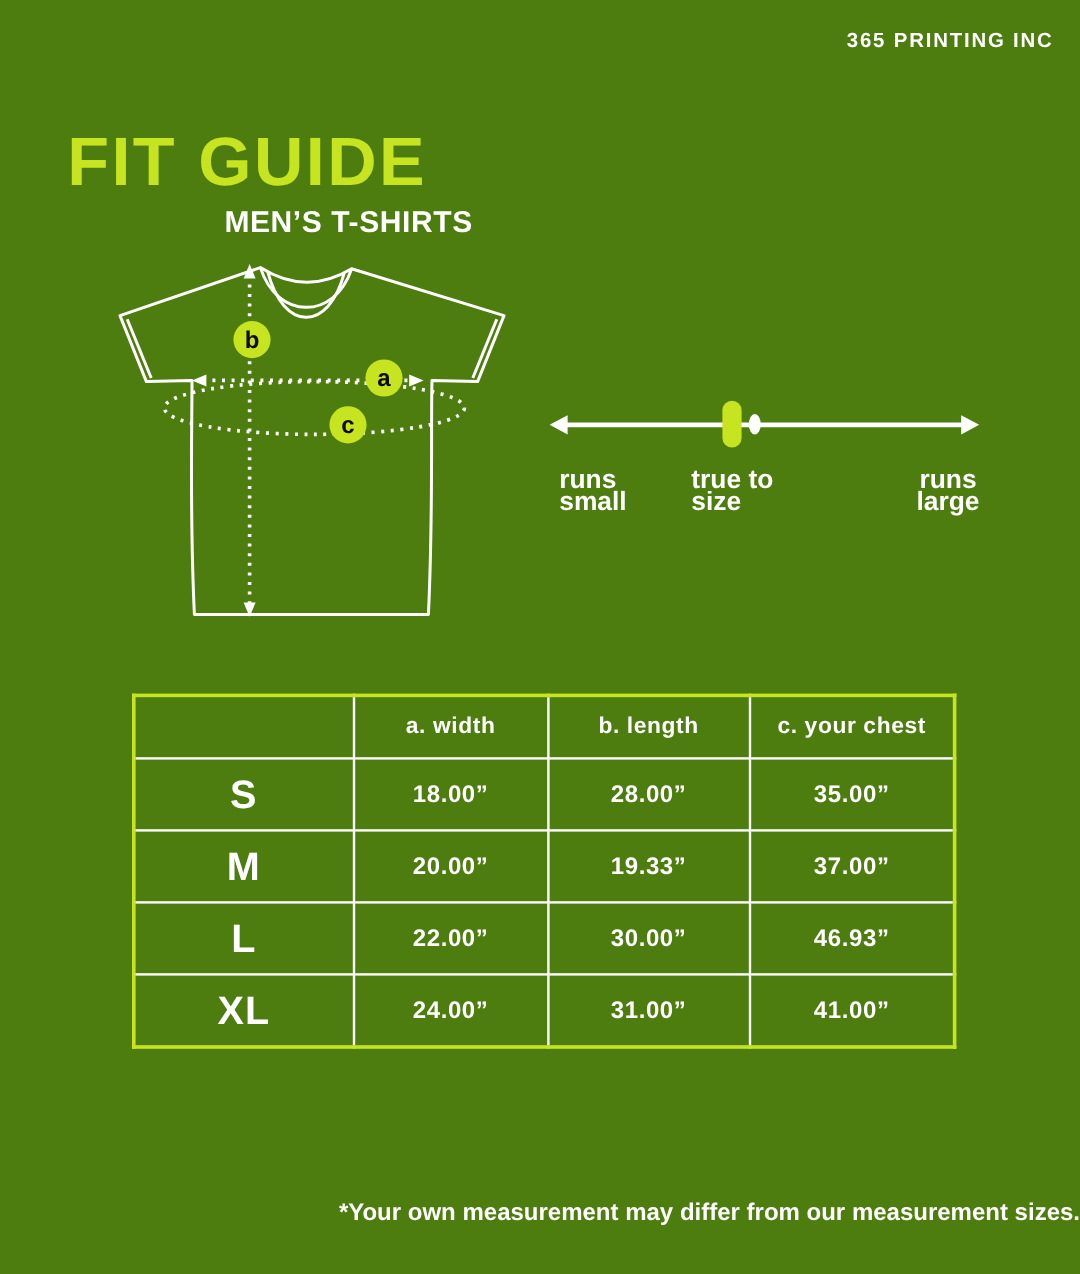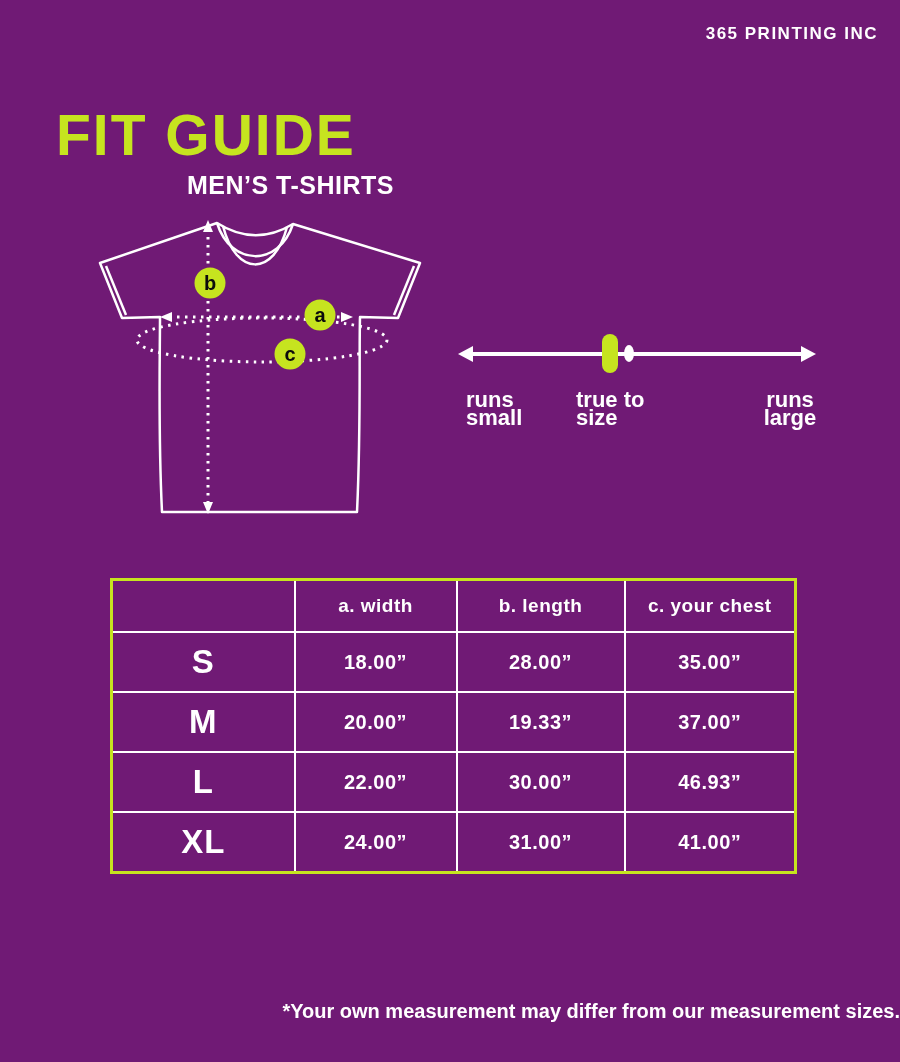--- a/index.html
+++ b/index.html
@@ -1,17 +1,17 @@
 <!DOCTYPE html>
 <html><head>
 <meta charset="utf-8">
 <style>
   html,body{margin:0;padding:0;background:#0c0c0c;}
   .page{
-    position:relative;width:900px;height:1062px;background:#701a75;overflow:hidden;
+    position:relative;width:900px;height:1062px;background:#4d7c0f;overflow:hidden;
     font-family:"Liberation Sans","DejaVu Sans",sans-serif;font-weight:700;color:#ffffff;
   }
   .brand{position:absolute;top:24px;right:22px;font-size:17px;letter-spacing:1.5px;}
   .title-block{position:absolute;left:56px;top:62px;width:338px;margin-top:44px;}
   .title{font-size:57px;line-height:1.05;color:#c6e41f;letter-spacing:2px;white-space:nowrap;}
   .subtitle{font-size:25px;text-align:right;margin-top:5px;letter-spacing:0.5px;white-space:nowrap;}
   .tshirt-svg{position:absolute;left:85px;top:205px;}
   .scale-svg{position:absolute;left:456px;top:318px;}
   .scale-labels{position:absolute;left:456px;top:391px;width:362px;height:40px;font-size:22px;line-height:18px;}
   .scale-label{position:absolute;top:0;}

